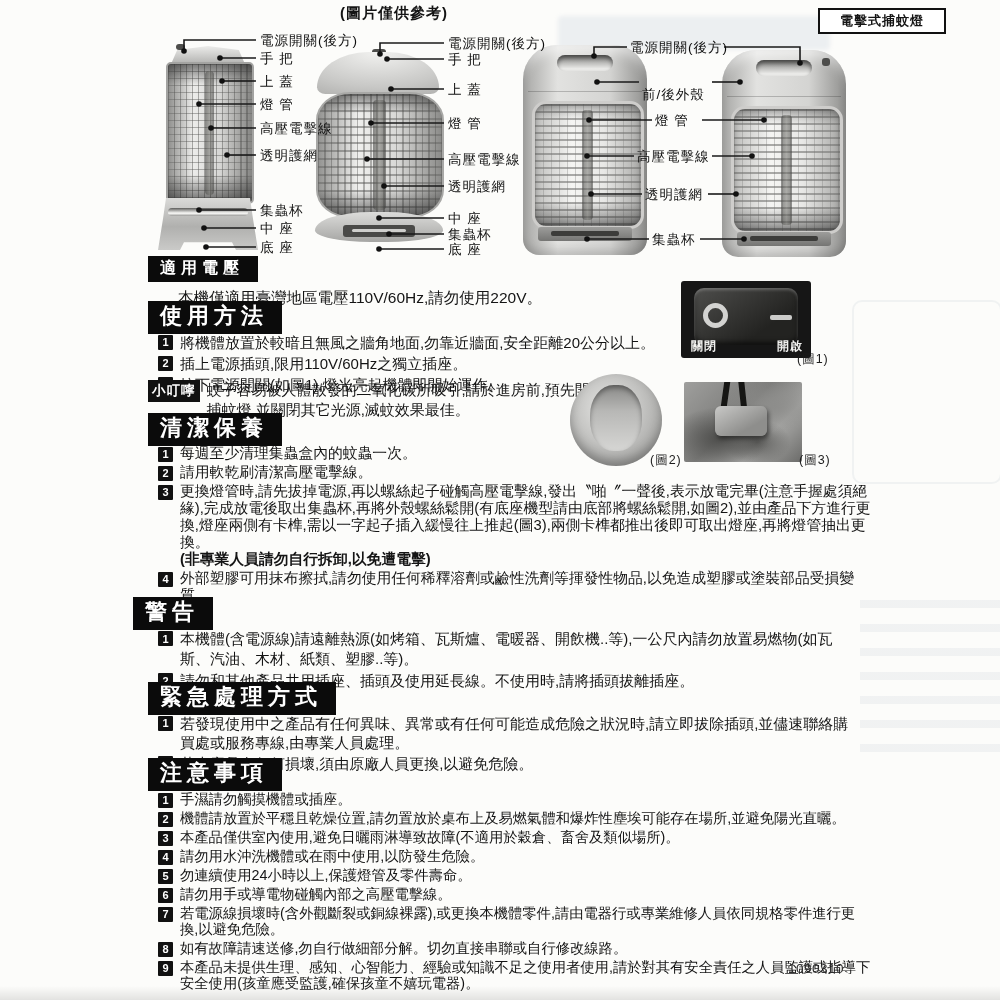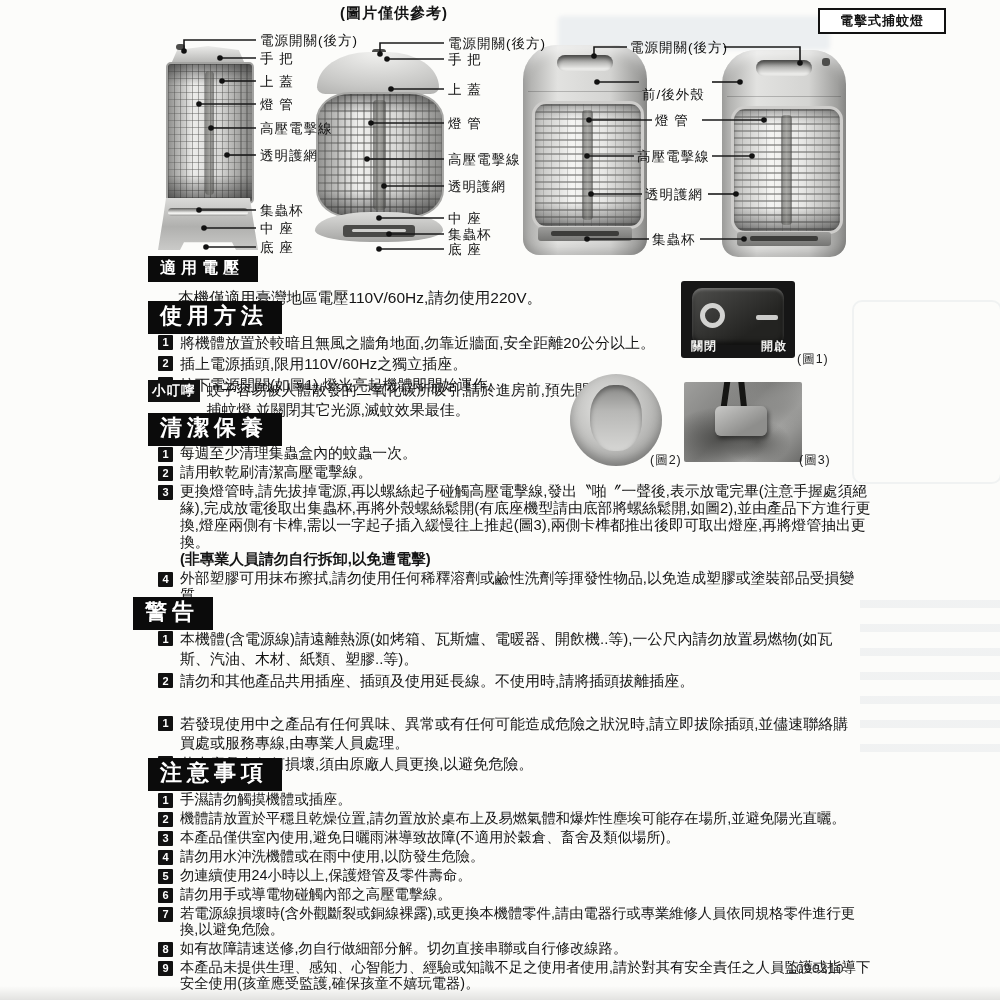--- a/index.html
+++ b/index.html
@@ -275,21 +275,21 @@
       <span class="t">按下電源開關(如圖1),燈光亮起機體即開始運作。</span>
       </div>
   </div>
   <div class="items" style="left:148px;top:380px;width:470px;font-size:15px;line-height:20px;">
     <div class="item">
       <span class="tipbadge">小叮嚀</span>
       <span class="t">蚊子容易被人體散發的二氧化碳所吸引,請於進房前,預先開啟捕蚊燈,並關閉其它光源,滅蚊效果最佳。</span>
     </div>
   </div>
 
-  <div class="fig1" style="left:681px;top:281px;width:114px;height:77px;text-align:right;">
+  <div class="fig1" style="left:681px;top:281px;width:130px;height:77px;text-align:right;">
     <span class="rocker"></span>
     <span class="oring"></span>
     <span class="dashI"></span>
     <span class="swlab" style="left:10px;">關閉</span>
     <span class="swlab" style="right:8px;">開啟</span>
   </div>
   <div class="figcap" style="left:797px;top:351px;">(圖1)</div>
 
   <div class="fig2" style="left:570px;top:374px;width:92px;height:92px;">
       <b></b>
@@ -330,20 +330,21 @@
     <div class="item">
       <span class="nbadge">1</span>
       <span class="t">本機體(含電源線)請遠離熱源(如烤箱、瓦斯爐、電暖器、開飲機..等),一公尺內請勿放置易燃物(如瓦斯、汽油、木材、紙類、塑膠..等)。</span>
       </div>
     <div class="item">
       <span class="nbadge">2</span>
       <span class="t">請勿和其他產品共用插座、插頭及使用延長線。不使用時,請將插頭拔離插座。</span>
       </div>
   </div>
 
+  <div class="h-band" style="left:148px;top:682px;font-size:22px;">緊急處理方式</div>
   <div class="items" style="left:158px;top:714px;width:700px;font-size:15px;line-height:19px;">
     <div class="item">
       <span class="nbadge">1</span>
       <span class="t">若發現使用中之產品有任何異味、異常或有任何可能造成危險之狀況時,請立即拔除插頭,並儘速聯絡購買處或服務專線,由專業人員處理。</span>
       </div>
     <div class="item">
       <span class="nbadge">2</span>
       <span class="t">若本產品有任何損壞,須由原廠人員更換,以避免危險。</span>
       </div>
   </div>

